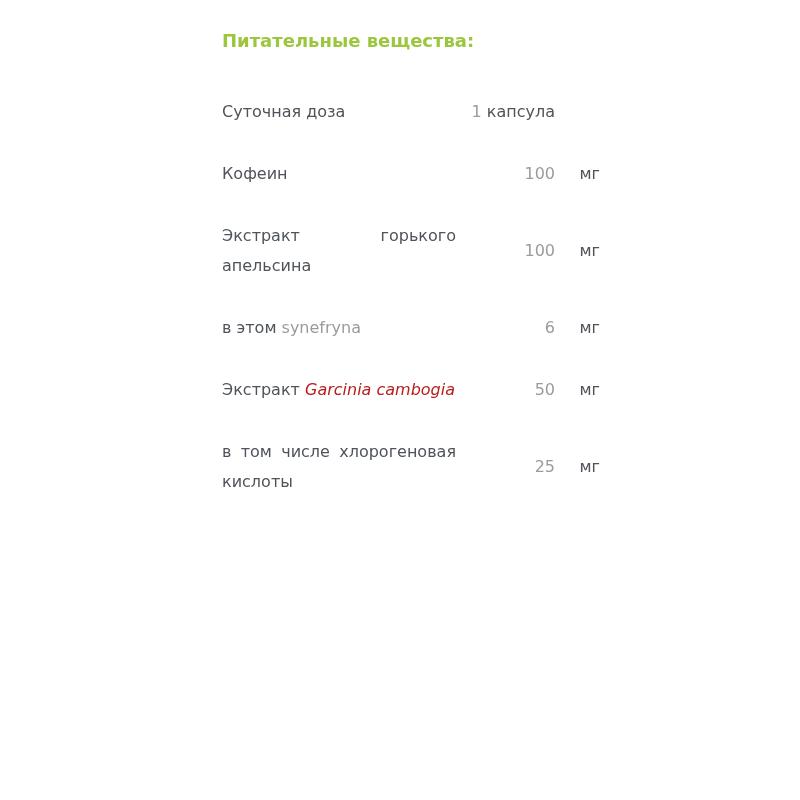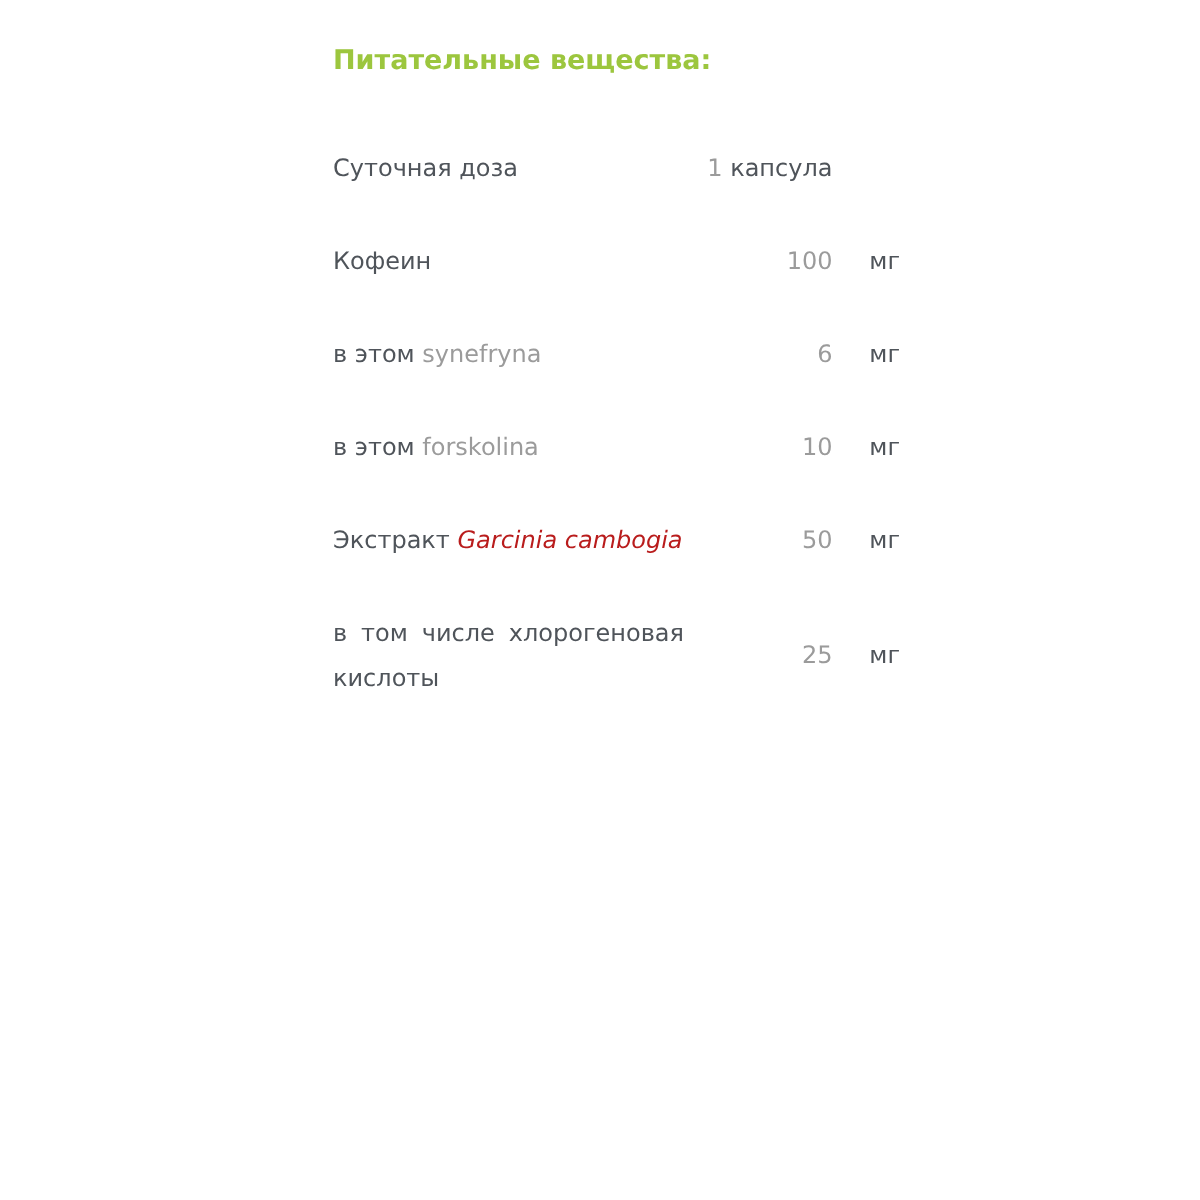--- a/index.html
+++ b/index.html
@@ -71,33 +71,36 @@
         <td class="c-amount"><span class="num">1</span><span class="inline-unit"> капсула</span></td>
         <td class="c-unit"></td>
       </tr>
 
       <tr>
         <td class="c-name"><span>Кофеин</span></td>
         <td class="c-amount"><span class="num">100</span></td>
         <td class="c-unit">мг</td>
       </tr>
 
+      <tr>
+        <td class="c-name">
+            <span class="nline justify">Экстракт горького</span>
+            <span class="nline">апельсина</span>
+          </td>
+        <td class="c-amount"><span class="num">100</span></td>
+        <td class="c-unit">мг</td>
+      </tr>
 
       <tr>
         <td class="c-name"><span>в этом </span><span class="latin">synefryna</span></td>
         <td class="c-amount"><span class="num">6</span></td>
         <td class="c-unit">мг</td>
       </tr>
 
 
-      <tr>
-        <td class="c-name"><span>в этом </span><span class="latin">forskolina</span></td>
-        <td class="c-amount"><span class="num">10</span></td>
-        <td class="c-unit">мг</td>
-      </tr>
 
       <tr>
         <td class="c-name nowrap"><span>Экстракт </span><span class="latin-italic">Garcinia cambogia</span></td>
         <td class="c-amount"><span class="num">50</span></td>
         <td class="c-unit">мг</td>
       </tr>
 
 
 
       <tr>

